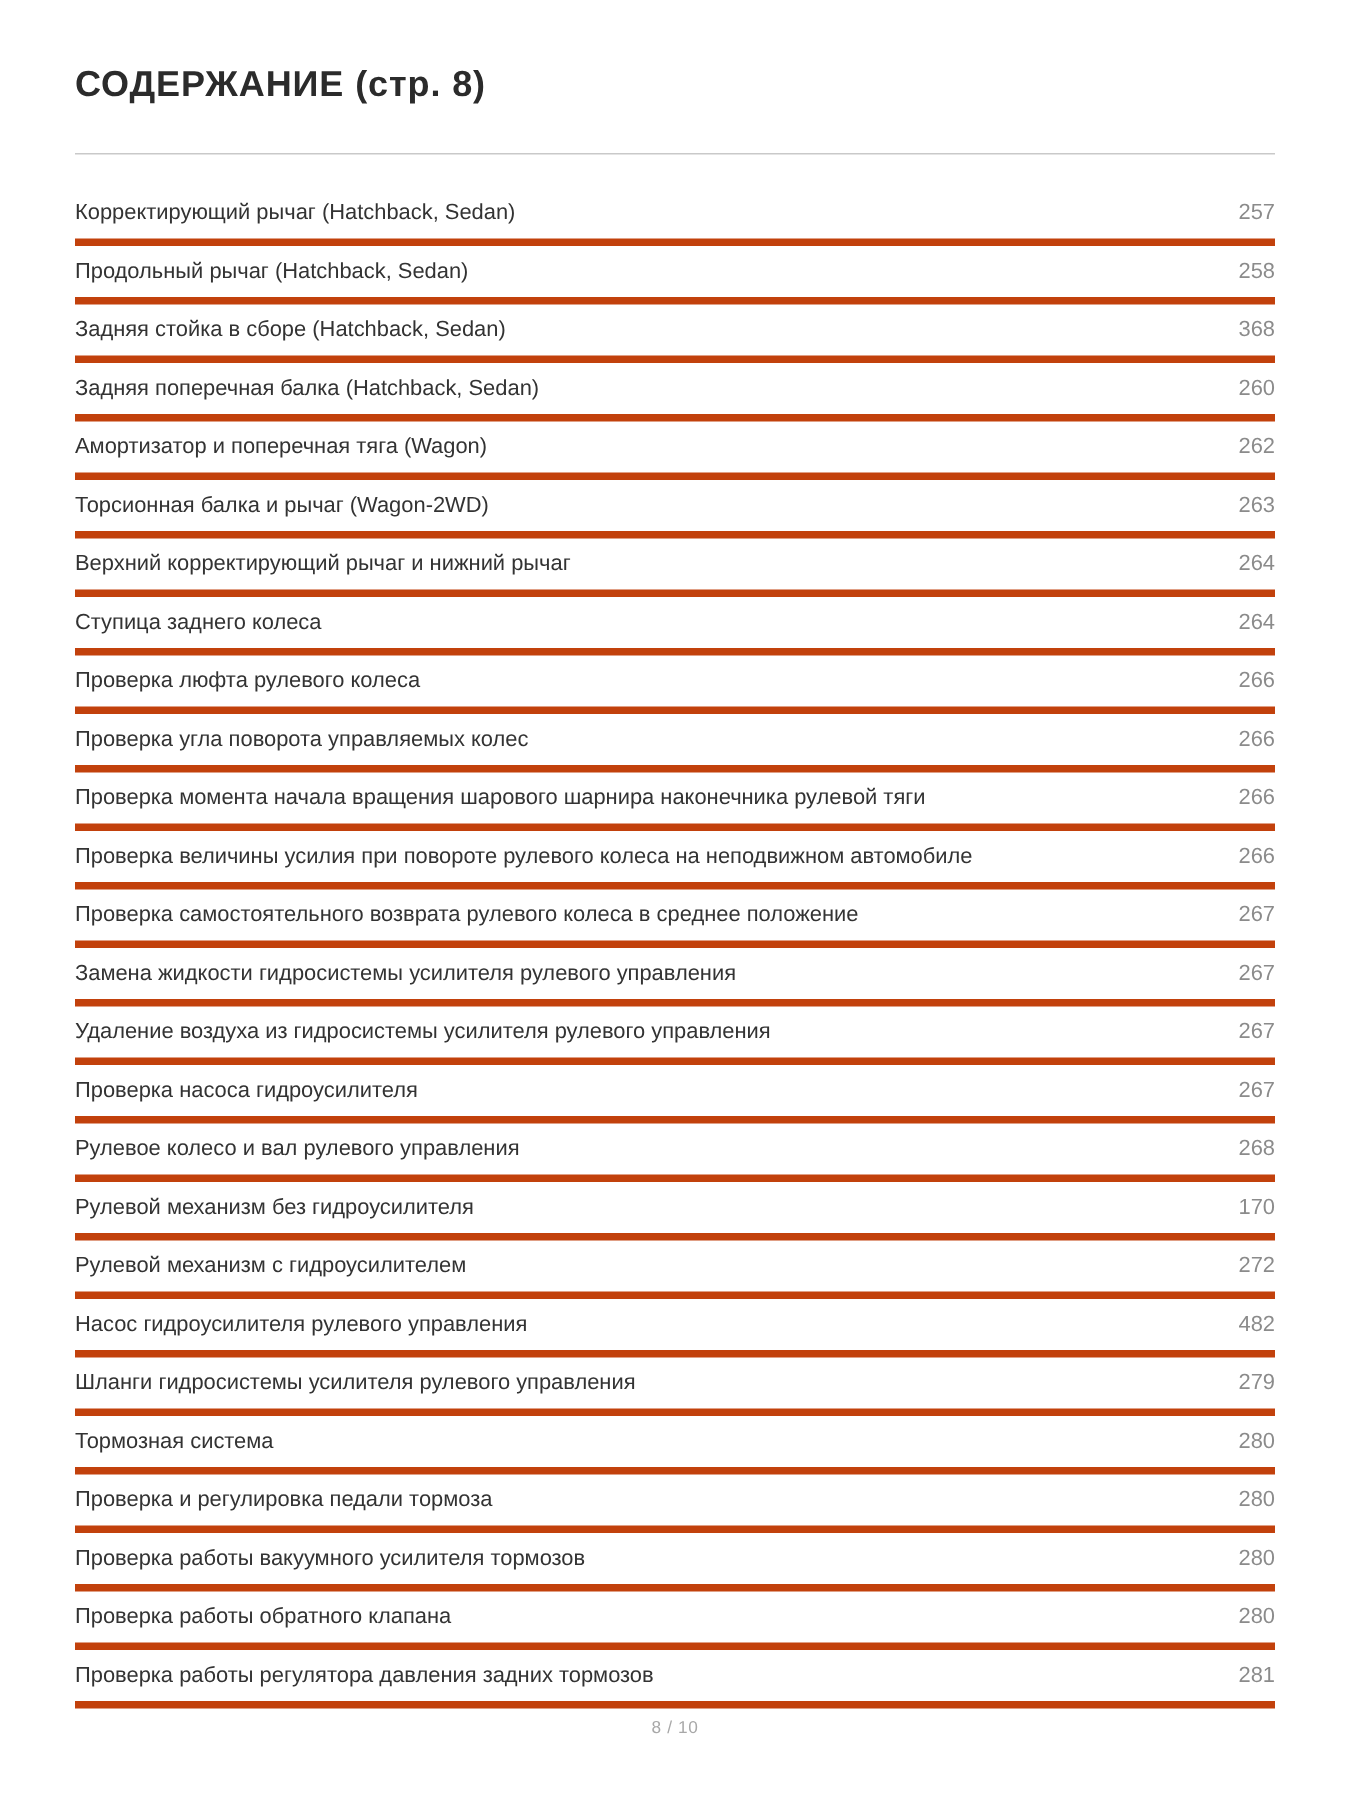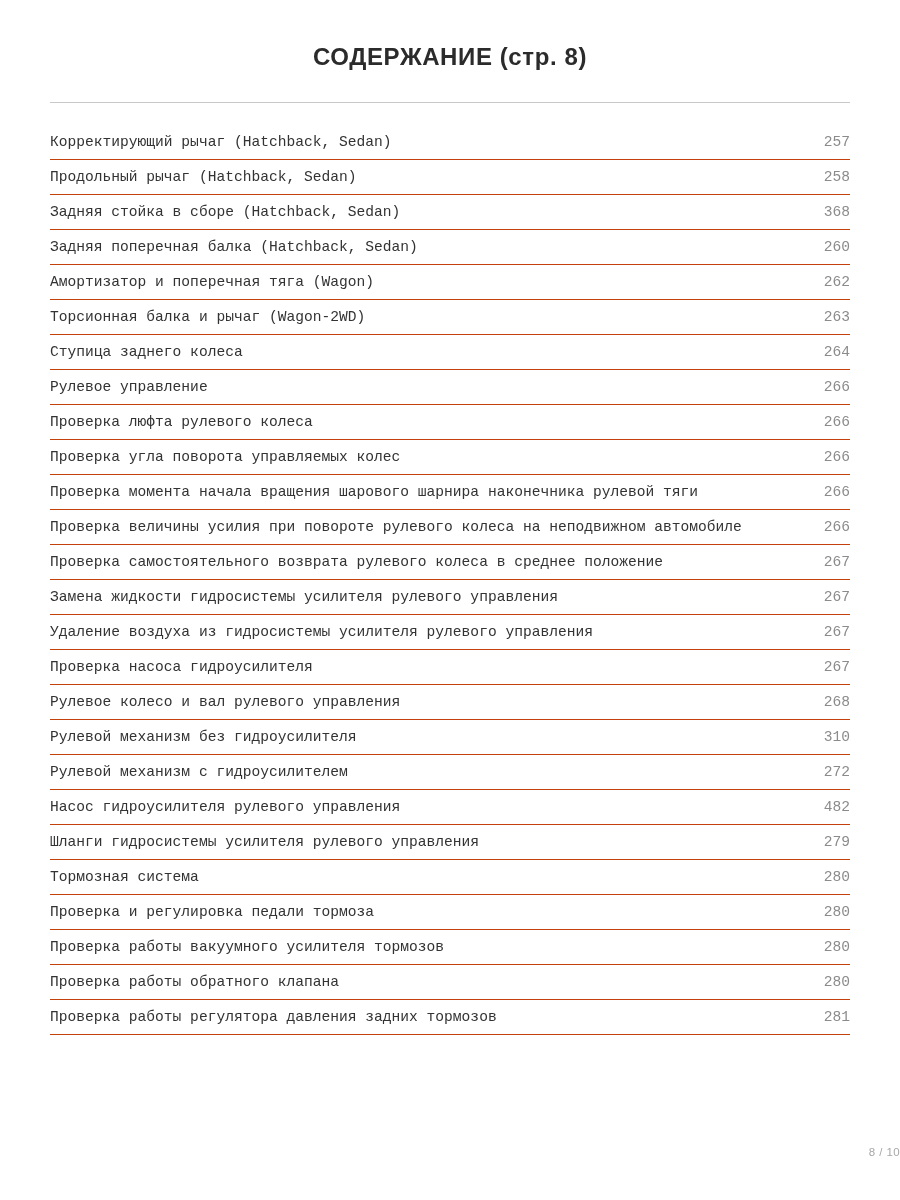--- a/index.html
+++ b/index.html
@@ -18,21 +18,20 @@
   .page {
     position: relative;
     width: 900px;
     height: 1200px;
     box-sizing: border-box;
     padding: 0 50px;
     display: flex;
     flex-direction: column;
   }
   .doc-title {
-    text-align: center;
     font-size: 24px;
     font-weight: bold;
     color: #2b2b2b;
     letter-spacing: 0.6px;
     margin: 0;
     padding-top: 42px;
     line-height: 1.25;
   }
   .title-rule {
     height: 0;
@@ -43,25 +42,24 @@
   .toc {
     margin-top: 22px;
     width: 100%;
     border-collapse: collapse;
     table-layout: auto;
   }
   .toc tr {
     height: 34px;
   }
   .toc td {
-    border-bottom: 1px solid #c2410c;
+    border-bottom: 5px solid #c2410c;
     padding: 0;
     vertical-align: middle;
     height: 34px;
-    font-family: Liberation Mono, monospace;
   }
   .toc-entry {
     font-size: 14.6px;
     color: #333333;
     white-space: nowrap;
     padding-right: 10px;
     line-height: 34px;
   }
   .toc-page {
     font-size: 14.6px;
@@ -69,21 +67,21 @@
     text-align: right;
     white-space: nowrap;
     width: 1%;
     line-height: 34px;
   }
   .footer {
     position: absolute;
     left: 0;
     right: 0;
     bottom: 42px;
-    text-align: right;
+    text-align: center;
     font-size: 11.5px;
     color: #a8a8a8;
     letter-spacing: 0.4px;
   }
 </style>
 </head>
 <body>
 
 <div class="page">
 
@@ -111,28 +109,28 @@
         </tr>
         <tr>
           <td class="toc-entry">Амортизатор и поперечная тяга (Wagon)</td>
           <td class="toc-page">262</td>
         </tr>
         <tr>
           <td class="toc-entry">Торсионная балка и рычаг (Wagon-2WD)</td>
           <td class="toc-page">263</td>
         </tr>
         <tr>
+          <td class="toc-entry">Верхний корректирующий рычаг и нижний рычаг</td>
+          <td class="toc-page">264</td>
+        </tr>
+        <tr>
           <td class="toc-entry">Ступица заднего колеса</td>
           <td class="toc-page">264</td>
         </tr>
         <tr>
-          <td class="toc-entry">Рулевое управление</td>
-          <td class="toc-page">266</td>
-        </tr>
-        <tr>
           <td class="toc-entry">Проверка люфта рулевого колеса</td>
           <td class="toc-page">266</td>
         </tr>
         <tr>
           <td class="toc-entry">Проверка угла поворота управляемых колес</td>
           <td class="toc-page">266</td>
         </tr>
         <tr>
           <td class="toc-entry">Проверка момента начала вращения шарового шарнира наконечника рулевой тяги</td>
           <td class="toc-page">266</td>
@@ -156,21 +154,21 @@
         <tr>
           <td class="toc-entry">Проверка насоса гидроусилителя</td>
           <td class="toc-page">267</td>
         </tr>
         <tr>
           <td class="toc-entry">Рулевое колесо и вал рулевого управления</td>
           <td class="toc-page">268</td>
         </tr>
         <tr>
           <td class="toc-entry">Рулевой механизм без гидроусилителя</td>
-          <td class="toc-page">310</td>
+          <td class="toc-page">170</td>
         </tr>
         <tr>
           <td class="toc-entry">Рулевой механизм с гидроусилителем</td>
           <td class="toc-page">272</td>
         </tr>
         <tr>
           <td class="toc-entry">Насос гидроусилителя рулевого управления</td>
           <td class="toc-page">482</td>
         </tr>
         <tr>

